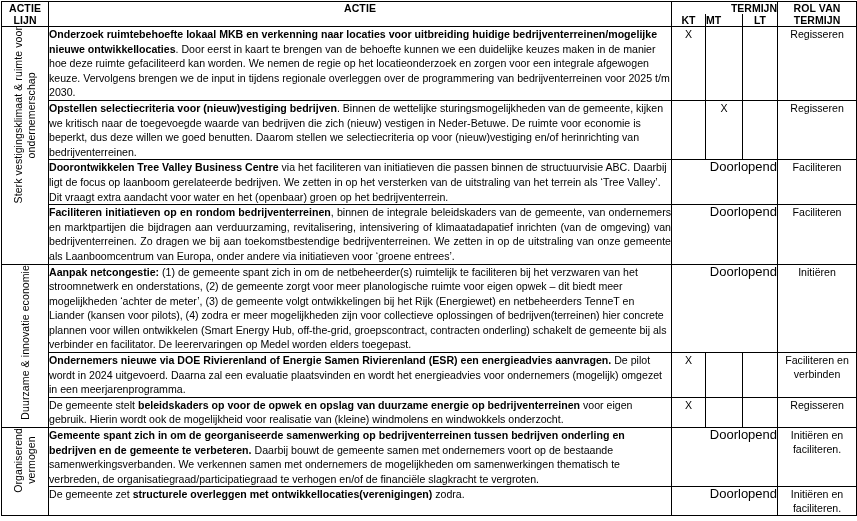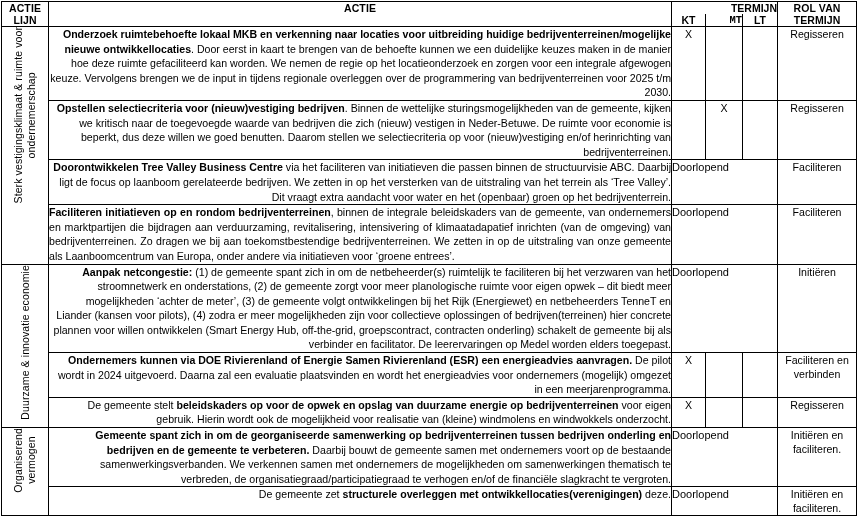--- a/index.html
+++ b/index.html
@@ -54,21 +54,21 @@
   .hdr-sub {
     text-align: center;
     font-weight: bold;
     font-size: 10.5px;
     line-height: 12px;
     border-top: none !important;
     padding: 0 0 2px 0;
     vertical-align: bottom;
   }
   .hdr-kt  { }
-  .hdr-mt  { text-align: right; font-family: Liberation Mono, monospace; }
+  .hdr-mt  { text-align: left; }
   .hdr-lt  { text-align: center; margin-left: 31px; }
 
   
   .groupcell {
     text-align: center;
     vertical-align: middle;
     padding: 0;
   }
   .vert-wrap {
     display: flex;
@@ -84,36 +84,36 @@
     text-align: center;
     white-space: pre-line;
     letter-spacing: .1px;
   }
 
   
   .actie {
     font-size: 10.6px;
     line-height: 14.6px;
     padding: 2px 5px 3px 6px;
-    text-align: right;
+    text-align: left;
     hyphens: none;
   }
   .actie.just { text-align: justify; text-justify: inter-word; }
   .actie b { font-weight: bold; }
 
   
   .mark {
     text-align: center;
     font-size: 10.6px;
     line-height: 14px;
     padding: 2px 1px 0 1px;
   }
   .doorlopend {
-    text-align: left;
-    font-size: 11px;
+    text-align: right;
+    font-size: 13px;
     line-height: 14px;
     padding: 2px 1px 0 1px;
   }
   .rol {
     text-align: center;
     font-size: 10.6px;
     line-height: 14px;
     padding: 2px 3px 0 3px;
   }
 </style>
@@ -180,21 +180,21 @@
           <td class="groupcell" rowspan="3">
             <div class="vert-wrap">
               <div class="vert">Duurzame &amp; innovatie economie</div>
             </div>
           </td>
           <td class="actie"><b>Aanpak netcongestie:</b><span> (1) de gemeente spant zich in om de netbeheerder(s) ruimtelijk te faciliteren bij het verzwaren van het stroomnetwerk en onderstations, (2) de gemeente zorgt voor meer planologische ruimte voor eigen opwek – dit biedt meer mogelijkheden ‘achter de meter’, (3) de gemeente volgt ontwikkelingen bij het Rijk (Energiewet) en netbeheerders TenneT en Liander (kansen voor pilots), (4) zodra er meer mogelijkheden zijn voor collectieve oplossingen of bedrijven(terreinen) hier concrete plannen voor willen ontwikkelen (Smart Energy Hub, off-the-grid, groepscontract, contracten onderling) schakelt de gemeente bij als verbinder en facilitator. De leerervaringen op Medel worden elders toegepast.</span></td>
           <td class="doorlopend" colspan="3">Doorlopend</td>
           <td class="rol">Initiëren</td>
         </tr>
         <tr>
-          <td class="actie"><b>Ondernemers kunnen via DOE Rivierenland of Energie Samen Rivierenland (ESR) een energieadvies aanvragen.</b><span> De pilot wordt in 2024 uitgevoerd. Daarna zal een evaluatie plaatsvinden en wordt het energieadvies voor ondernemers (mogelijk) omgezet in een meerjarenprogramma.</span></td>
+          <td class="actie"><b>Ondernemers nieuwe via DOE Rivierenland of Energie Samen Rivierenland (ESR) een energieadvies aanvragen.</b><span> De pilot wordt in 2024 uitgevoerd. Daarna zal een evaluatie plaatsvinden en wordt het energieadvies voor ondernemers (mogelijk) omgezet in een meerjarenprogramma.</span></td>
           <td class="mark">X</td>
           <td class="mark"></td>
           <td class="mark"></td>
           <td class="rol">Faciliteren en verbinden</td>
         </tr>
         <tr>
           <td class="actie">De gemeente stelt <b>beleidskaders op voor de opwek en opslag van duurzame energie op bedrijventerreinen</b><span> voor eigen gebruik. Hierin wordt ook de mogelijkheid voor realisatie van (kleine) windmolens en windwokkels onderzocht.</span></td>
           <td class="mark">X</td>
           <td class="mark"></td>
           <td class="mark"></td>
@@ -205,19 +205,19 @@
             <div class="vert-wrap">
               <div class="vert">Organiserend
 vermogen</div>
             </div>
           </td>
           <td class="actie"><b>Gemeente spant zich in om de georganiseerde samenwerking op bedrijventerreinen tussen bedrijven onderling en bedrijven en de gemeente te verbeteren.</b><span> Daarbij bouwt de gemeente samen met ondernemers voort op de bestaande samenwerkingsverbanden. We verkennen samen met ondernemers de mogelijkheden om samenwerkingen thematisch te verbreden, de organisatiegraad/participatiegraad te  verhogen en/of de financiële slagkracht te vergroten.</span></td>
           <td class="doorlopend" colspan="3">Doorlopend</td>
           <td class="rol">Initiëren en faciliteren.</td>
         </tr>
         <tr>
-          <td class="actie">De gemeente zet <b>structurele overleggen met ontwikkellocaties(verenigingen)</b><span> deze.</span></td>
+          <td class="actie">De gemeente zet <b>structurele overleggen met ontwikkellocaties(verenigingen)</b><span> zodra.</span></td>
           <td class="doorlopend" colspan="3">Doorlopend</td>
           <td class="rol">Initiëren en faciliteren.</td>
         </tr>
       </tbody>
   </table>
 </div>
 
 </body></html>

